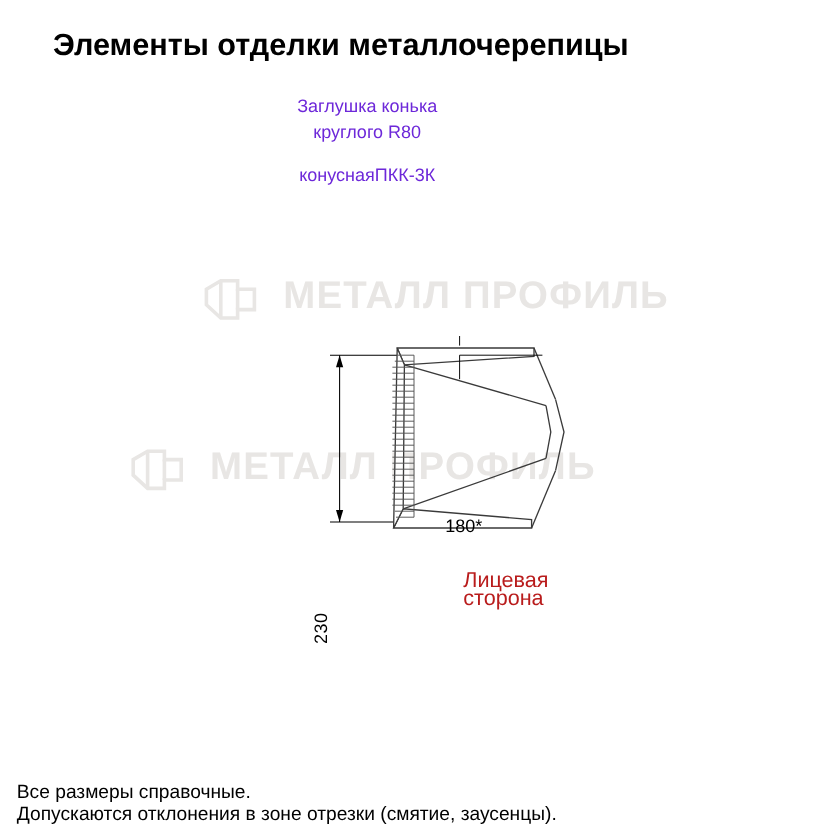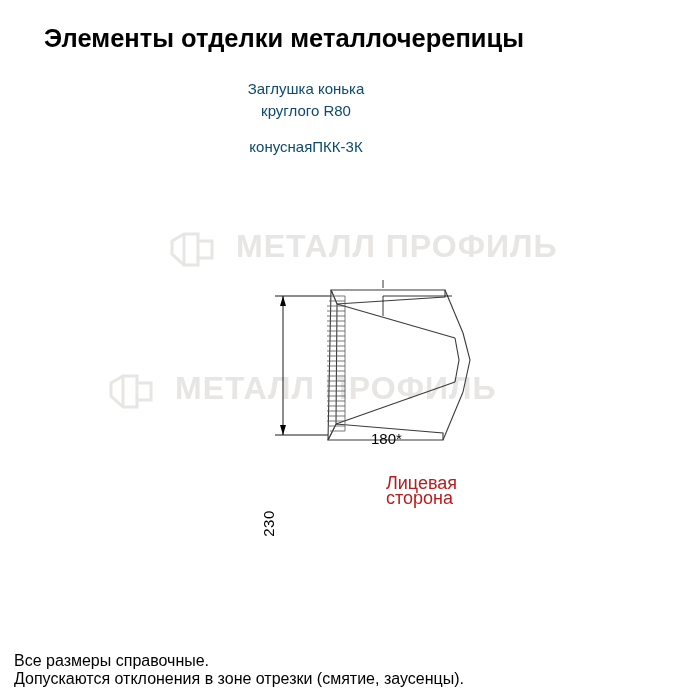--- a/index.html
+++ b/index.html
@@ -33,21 +33,21 @@
     color: #000000;
   }
   .subtitle {
     position: absolute;
     top: 78px;
     left: 0;
     width: 612px;
     text-align: center;
     font-size: 15px;
     line-height: 22px;
-    color: #0c4a6e;
+    color: #6d28d9;
   }
   .subtitle .l1 { display: block; }
   .subtitle .l2 { display: block; }
   .subtitle .l3 { display: block; margin-top: 14px; }
   .subtitle .l3 .code { }
 
   .drawing {
     position: absolute;
     left: 0;
     top: 170px;

